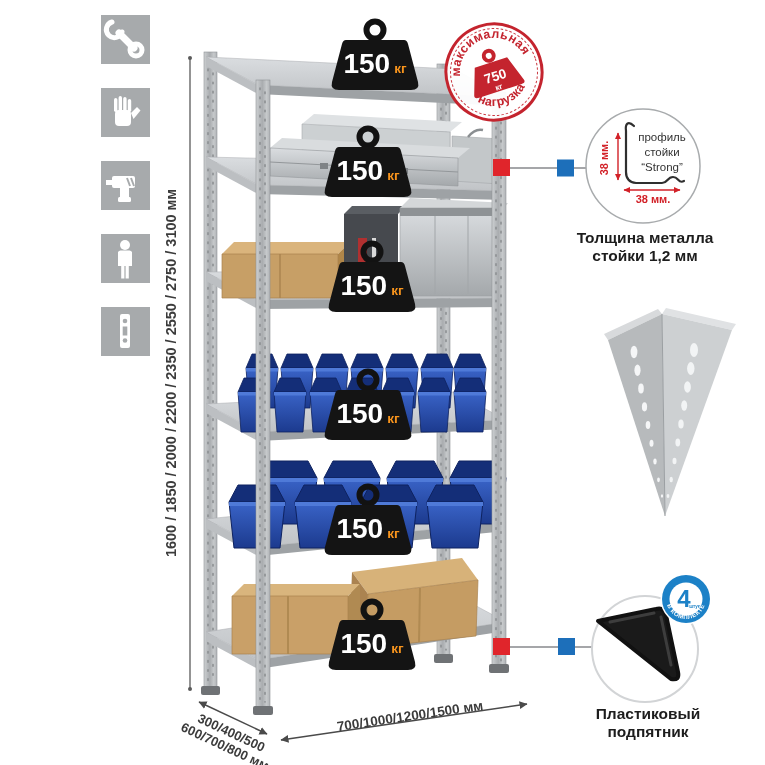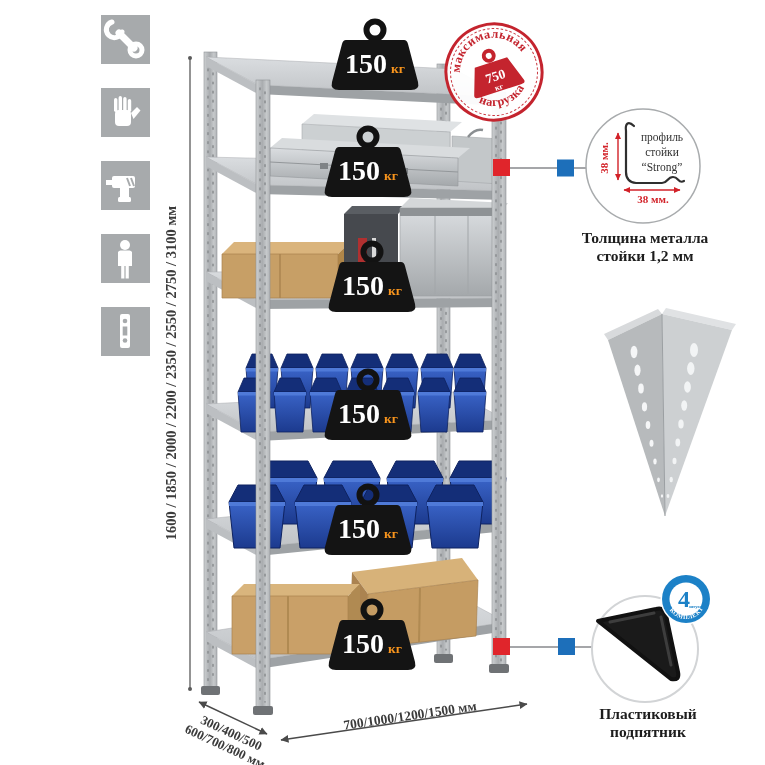--- a/index.html
+++ b/index.html
@@ -1,17 +1,17 @@
 <!DOCTYPE html>
 <html><head>
 <meta charset="utf-8">
 <style>
   html,body{margin:0;padding:0;background:#fff;}
   .stage{position:relative;width:765px;height:765px;background:#ffffff;overflow:hidden;
-         font-family:Liberation Serif, serif;}
+         font-family:Liberation Sans, sans-serif;}
   .stage svg{position:absolute;left:0;top:0;}
   .icon-box{position:absolute;left:101px;width:49px;height:49px;background:#a7aaac;
             display:flex;align-items:center;justify-content:center;}
   
   .height-label{position:absolute;left:171px;top:373px;white-space:nowrap;
     transform:translate(-50%,-50%) rotate(-90deg);font-size:14.5px;font-weight:700;color:#3b3b3b;}
   .depth-label{position:absolute;left:228px;top:740px;text-align:center;line-height:1.12;
     transform:translate(-50%,-50%) rotate(25deg);font-size:13px;font-weight:700;color:#3b3b3b;white-space:nowrap;}
   .width-label{position:absolute;left:410px;top:716px;white-space:nowrap;
     transform:translate(-50%,-50%) rotate(-8.4deg);font-size:13.5px;font-weight:700;color:#3b3b3b;}

